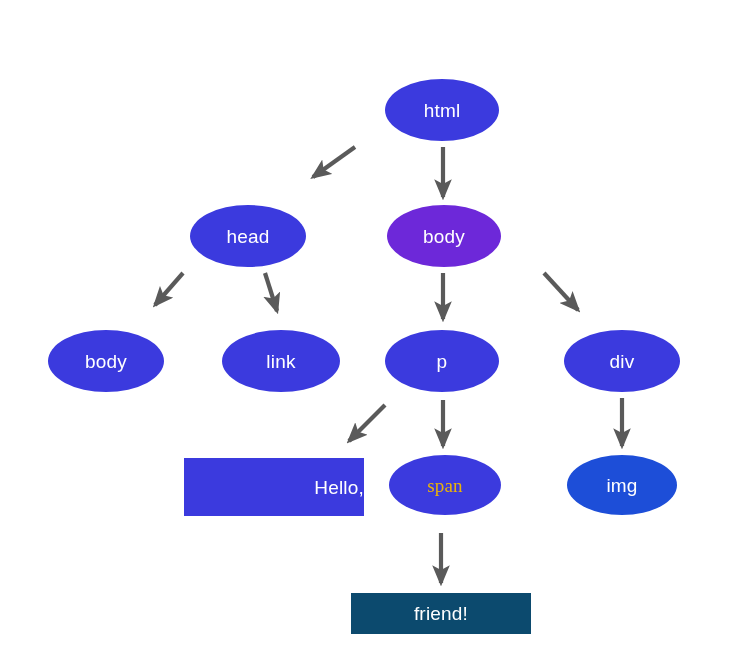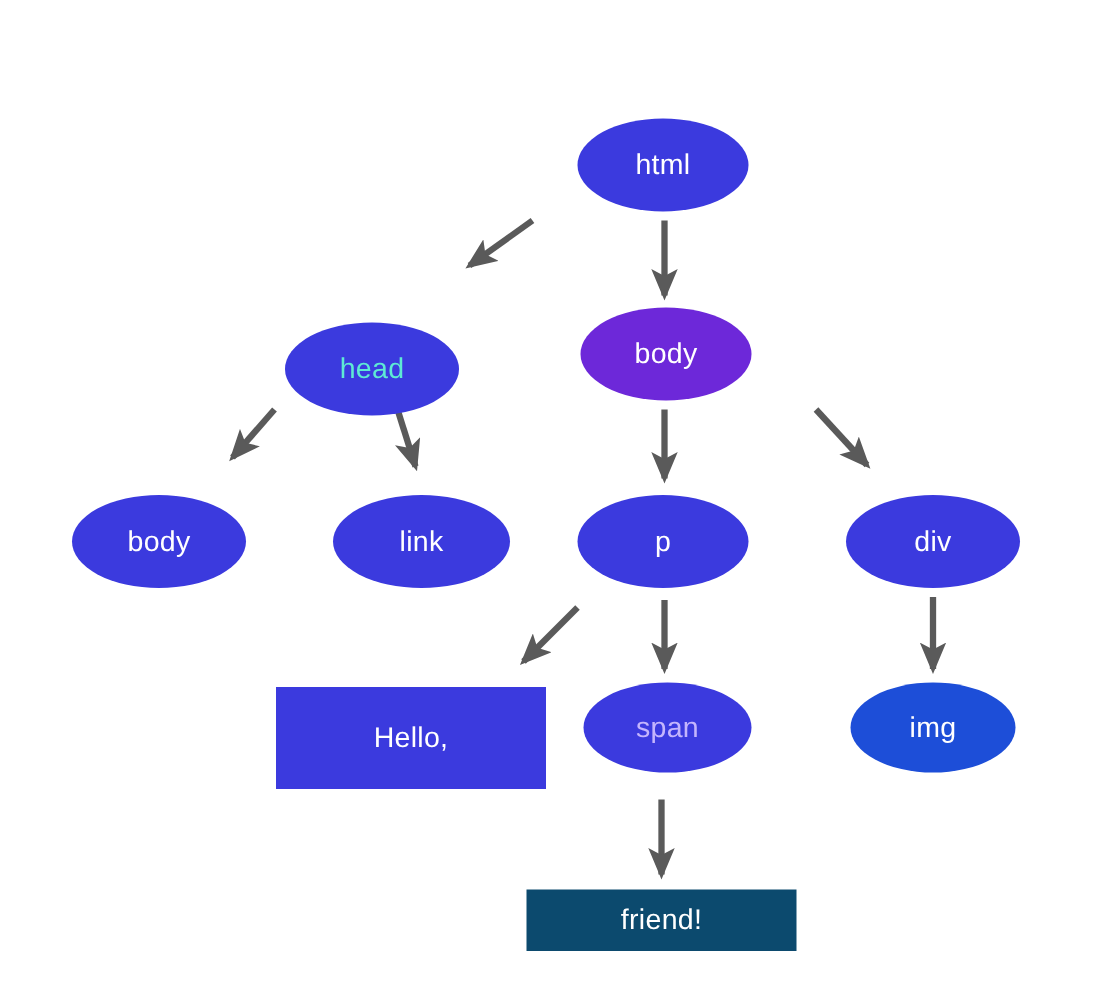--- a/index.html
+++ b/index.html
@@ -71,42 +71,42 @@
         <line x1="443" y1="370" x2="443" y2="416"></line>
         <line x1="622" y1="368" x2="622" y2="416"></line>
         <line x1="441" y1="503" x2="441" y2="553"></line>
       </g>
   </svg>
 
   <div id="node-layer">
       <div class="node ellipse" style="left: 385px; top: 49px; width: 114px; height: 62px; background: rgb(59, 58, 222); color: rgb(255, 255, 255);">
         <span class="node-label">html</span>
       </div>
-      <div class="node ellipse" style="left: 190px; top: 185px; width: 116px; height: 62px; background: rgb(59, 58, 222); color: #5eead4;">
+      <div class="node ellipse" style="left: 190px; top: 175px; width: 116px; height: 62px; background: rgb(59, 58, 222); color: #ffffff;">
         <span class="node-label">head</span>
       </div>
       <div class="node ellipse" style="left: 387px; top: 175px; width: 114px; height: 62px; background: #6d28d9; color: rgb(255, 255, 255);">
         <span class="node-label">body</span>
       </div>
       <div class="node ellipse" style="left: 48px; top: 300px; width: 116px; height: 62px; background: rgb(59, 58, 222); color: rgb(255, 255, 255);">
         <span class="node-label">body</span>
       </div>
       <div class="node ellipse" style="left: 222px; top: 300px; width: 118px; height: 62px; background: rgb(59, 58, 222); color: rgb(255, 255, 255);">
         <span class="node-label">link</span>
       </div>
       <div class="node ellipse" style="left: 385px; top: 300px; width: 114px; height: 62px; background: rgb(59, 58, 222); color: rgb(255, 255, 255);">
         <span class="node-label">p</span>
       </div>
       <div class="node ellipse" style="left: 564px; top: 300px; width: 116px; height: 62px; background: rgb(59, 58, 222); color: rgb(255, 255, 255); text-align: right;">
         <span class="node-label">div</span>
       </div>
-      <div class="node rect" style="left: 184px; top: 428px; width: 180px; height: 68px; background: rgb(59, 58, 222); color: rgb(255, 255, 255);">
+      <div class="node rect" style="left: 184px; top: 428px; width: 180px; height: 58px; background: rgb(59, 58, 222); color: rgb(255, 255, 255); justify-content: flex-end;">
         <span class="node-label">Hello,</span>
       </div>
-      <div class="node ellipse" style="left: 389px; top: 425px; width: 112px; height: 60px; background: rgb(59, 58, 222); color: #c4b5fd;">
+      <div class="node ellipse" style="left: 389px; top: 425px; width: 112px; height: 60px; background: rgb(59, 58, 222); color: #eab308; font-family: Liberation Serif, serif;">
         <span class="node-label">span</span>
       </div>
       <div class="node ellipse" style="left: 567px; top: 425px; width: 110px; height: 60px; background: #1d4ed8; color: rgb(255, 255, 255);">
         <span class="node-label">img</span>
       </div>
       <div class="node rect" style="left: 351px; top: 563px; width: 180px; height: 41px; background: #0c4a6e; color: rgb(255, 255, 255);">
         <span class="node-label">friend!</span>
       </div>
     </div>
 

